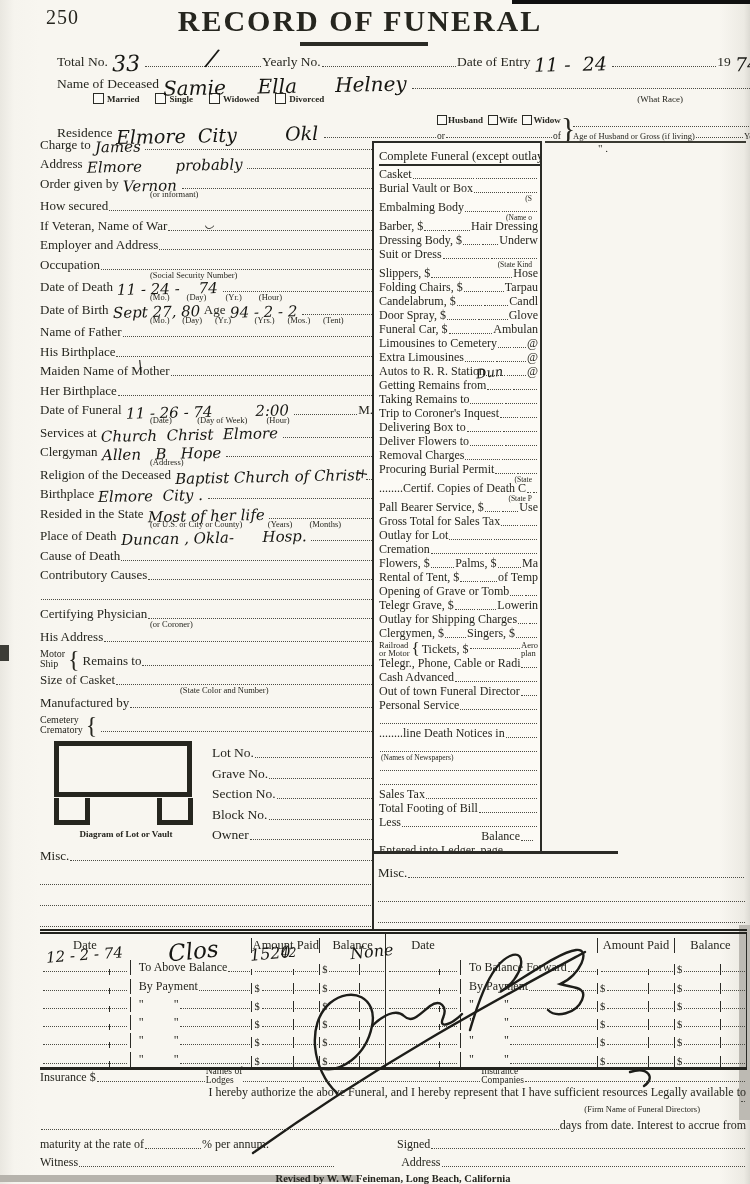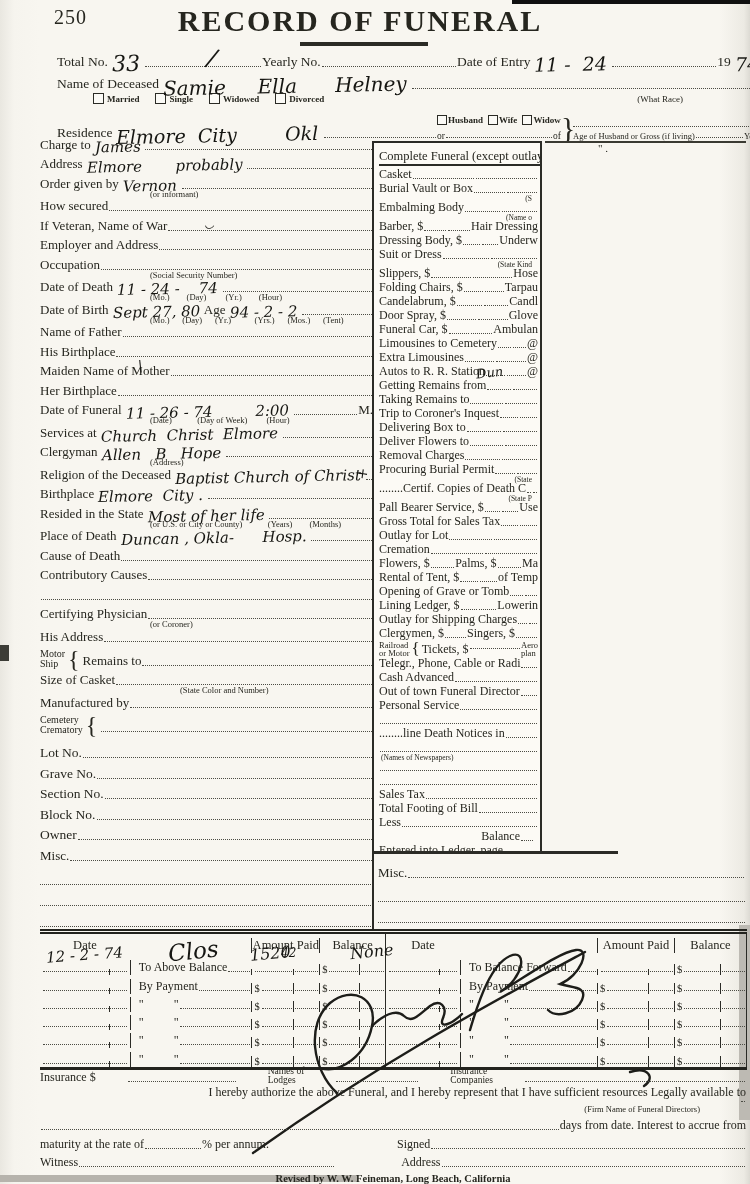--- a/index.html
+++ b/index.html
@@ -10,21 +10,21 @@
   
   .lbl{white-space:pre;}
   .lbl:empty{display:none;}
   .dots{flex:1 1 auto;border-bottom:1.6px dotted #4c4c44;margin:0 1px 3px 1px;height:2px;min-width:4px;}
   .dline{border-bottom:1.6px dotted #4c4c44;height:20px;}
   .hw{font-family:"DejaVu Serif",serif;font-style:italic;font-size:15px;line-height:12px;
       white-space:pre;margin:0 4px;display:inline-block;transform:rotate(-1.2deg);color:#161612;}
   .hw:empty{display:none;margin:0;}
   .hw-abs{position:absolute;font-family:"DejaVu Serif",serif;font-style:italic;color:#161612;white-space:pre;}
   
-  .page-number{left:46px;top:6px;font-size:20px;letter-spacing:1px;margin-left:8px;}
+  .page-number{left:46px;top:6px;font-size:20px;letter-spacing:1px;}
   .form-title{left:90px;right:120px;top:4px;text-align:center;font-size:30px;font-weight:bold;letter-spacing:2px;}
   .title-underline{left:300px;top:42px;width:128px;height:3.5px;background:#2b2b25;}
   .top-black{left:512px;top:0;width:238px;height:4px;background:#101010;}
   
   .top-block{left:32px;top:46px;width:706px;margin-left:25px;}
   .t-row{display:flex;align-items:flex-end;height:24px;font-size:13.5px;}
   .t-sub{display:flex;align-items:center;height:13px;font-size:9px;}
   .seg{display:flex;align-items:flex-end;}
   .cb{width:9px;height:9px;border:1.3px solid #2b2b25;display:inline-block;margin:0 3px 0 0;background:#fbfaf6;}
   .cb-item{display:flex;align-items:center;margin-right:16px;font-weight:bold;}
@@ -502,20 +502,26 @@
           </div>
 
         </div>
       </div>
     <div class="brace-row">
       <span class="stack2"><span>Cemetery</span><br><span>Crematory</span></span>
       <span class="brace">{</span>
       <span class="dots"></span>
     </div>
     <div class="diagram-wrap">
+      <div class="diagram">
+        <div class="d-top"></div>
+        <div class="d-legL"></div>
+        <div class="d-legR"></div>
+        <div class="d-cap">Diagram of Lot or Vault</div>
+      </div>
       <div class="lotcol">
 
           <div class="lot-row">
             <span class="lbl">Lot No.</span>
             <span class="dots"></span>
           </div>
 
           <div class="lot-row">
             <span class="lbl">Grave No.</span>
             <span class="dots"></span>
@@ -864,21 +870,21 @@
             <span class="dots"></span>
 
             <span class="dots"></span>
 
           </div>
 
         </div>
 
         <div>
           <div class="ch-line">
-            <span class="cht">Lining Ledger, $</span>
+            <span class="cht">Telegr Grave, $</span>
             <span class="dots"></span>
 
             <span class="dots"></span>
             <span class="cht">Lowerin</span>
           </div>
 
         </div>
 
         <div>
           <div class="ch-line">
@@ -1383,21 +1389,21 @@
     <g fill="none" stroke="#1d1d19" stroke-width="2.4" stroke-linecap="round">
       <path d="M585 952 C 500 998, 380 1062, 253 1153"></path>
       <path d="M337 1093 C 312 1070, 306 1024, 330 1003 C 352 985, 378 998, 372 1026 C 366 1056, 340 1074, 320 1068"></path>
       <path d="M372 1026 C 382 1016, 396 1008, 404 1016 C 412 1024, 420 1014, 430 1006 C 440 999, 448 1006, 443 1018 C 438 1030, 452 1024, 462 1014"></path>
       <path d="M470 1030 C 480 996, 492 964, 510 956 C 528 948, 524 978, 500 992 C 530 974, 560 952, 576 950 C 592 948, 580 976, 560 984 C 572 988, 588 986, 582 1000 C 576 1014, 556 1018, 548 1010"></path>
       <path d="M630 1072 C 648 1066, 656 1078, 644 1086"></path>
     </g>
   </svg>
 
   <div class="abs footer">
-    <div class="ft-row" style="height:24px;gap:31px;">
+    <div class="ft-row" style="height:24px;">
       <span class="lbl">Insurance $</span>
       <span class="dots" style="flex:0 0 108px;"></span>
       <span class="ft-stack"><span>Names of</span><br><span>Lodges</span></span>
       <span class="dots"></span>
       <span class="ft-stack"><span>Insurance</span><br><span>Companies</span></span>
       <span class="dots" style="flex:0 0 220px;"></span>
     </div>
     <div class="ft-row" style="height:20px;flex-direction:column;">
       <span class="lbl">I hereby authorize the above Funeral, and I hereby represent that I have sufficient resources Legally available to</span>
       <span class="dots"></span>

